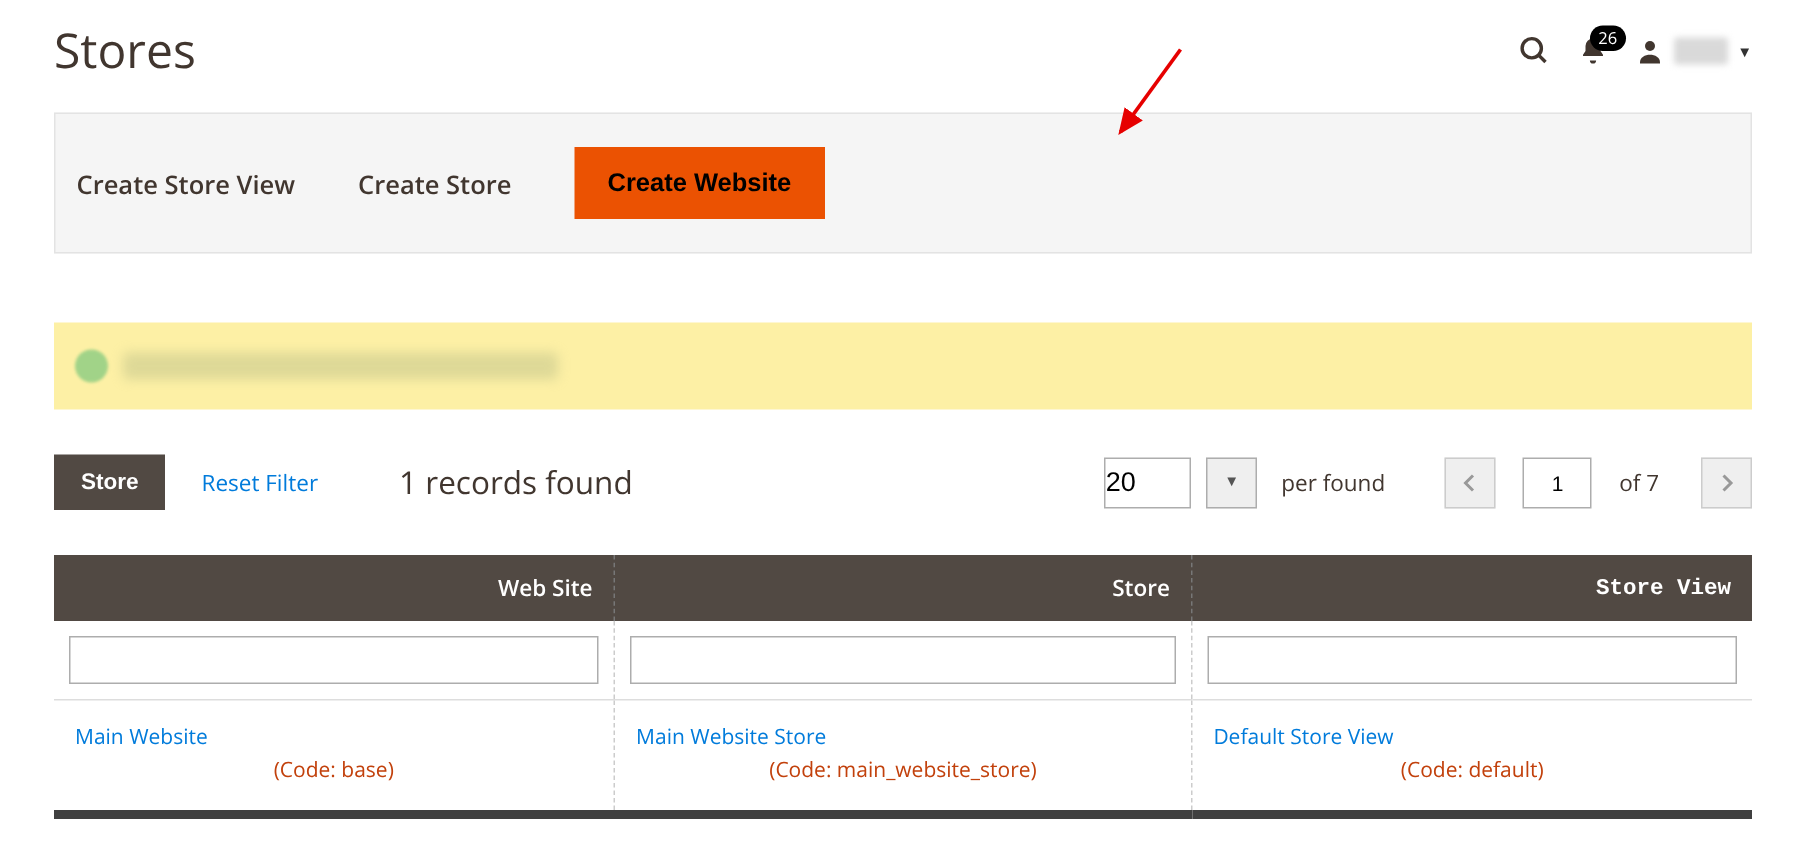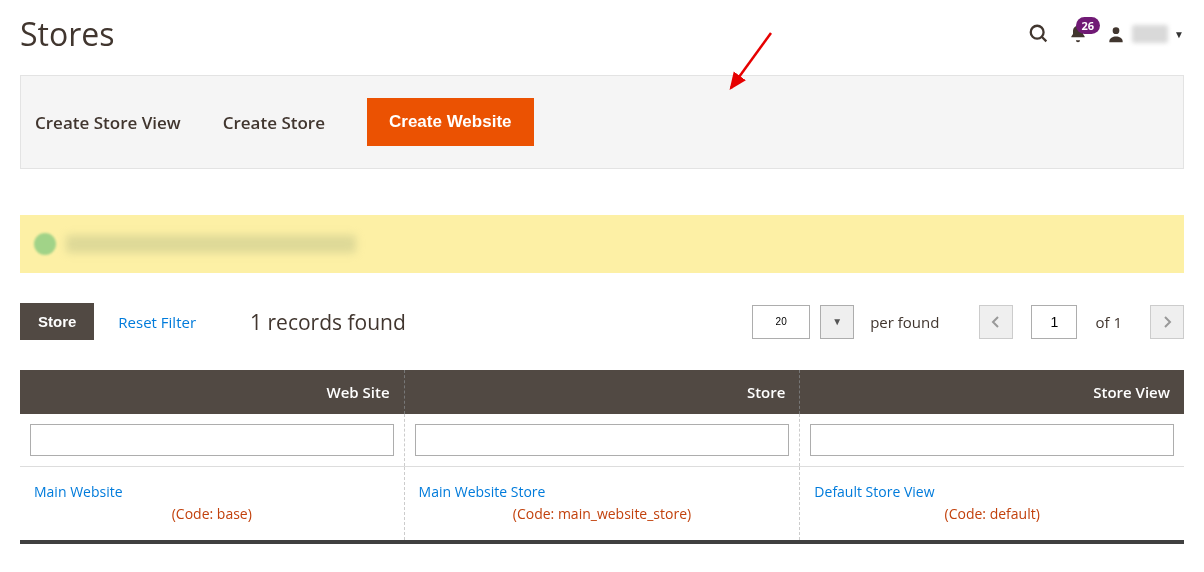--- a/index.html
+++ b/index.html
@@ -1,57 +1,57 @@
 <!DOCTYPE html>
 <html><head>
   <meta charset="utf-8">
   <style>
     * { box-sizing: border-box; margin: 0; padding: 0; }
     body { font-family: 'Open Sans', Arial, sans-serif; font-size: 14px; color: #333; background: #fff; width: 1204px; }
-    .page-wrap { padding: 0 20px; }
+    .page-wrap { padding: 0 36px; }
     .header { display: flex; align-items: center; padding: 12px 0 20px; }
     .page-title { font-size: 32px; font-weight: 400; color: #41362f; flex: 1; }
     .header-actions { display: flex; align-items: center; gap: 18px; }
     .search-icon { width: 22px; height: 22px; cursor: pointer; }
     .notif-wrap { position: relative; cursor: pointer; }
-    .badge { position: absolute; top: -6px; right: -12px; background: #701a75; color: #fff; font-size: 11px; font-weight: 700; border-radius: 10px; padding: 1px 6px; min-width: 20px; text-align: center; }
+    .badge { position: absolute; top: -6px; right: -12px; background: #000000; color: #fff; font-size: 11px; font-weight: 400; border-radius: 10px; padding: 1px 6px; min-width: 20px; text-align: center; }
     .user-wrap { display: flex; align-items: center; gap: 6px; cursor: pointer; }
     .user-name-blur { width: 36px; height: 18px; background: #d9d9d9; filter: blur(2px); border-radius: 2px; }
     .caret-down { font-size: 10px; color: #333; }
 
     .action-bar { background: #f5f5f5; border: 1px solid #e3e3e3; padding: 22px 14px; display: flex; justify-content: flex-start; gap: 42px; align-items: center; position: relative; margin-bottom: 46px; }
     .action-link { font-size: 17px; font-weight: 600; color: #41362f; cursor: pointer; }
-    .create-website { background: #eb5202; color: #ffffff; padding: 14px 22px; font-size: 17px; font-weight: 600; cursor: pointer; border: none; }
+    .create-website { background: #eb5202; color: #000000; padding: 14px 22px; font-size: 17px; font-weight: 600; cursor: pointer; border: none; }
 
     .arrow { position: absolute; top: -48px; left: 680px; pointer-events: none; }
 
     .notice-banner { background: #fdf0a5; padding: 18px 14px; margin-bottom: 30px; display: flex; align-items: center; gap: 10px; }
     .notice-dot { width: 22px; height: 22px; background: #7bc77c; border-radius: 50%; filter: blur(1px); opacity: 0.7; }
     .notice-text-blur { width: 290px; height: 18px; background: #bfc28a; filter: blur(4px); opacity: 0.5; border-radius: 3px; }
 
     .toolbar { display: flex; align-items: center; margin-bottom: 30px; gap: 24px; }
     .btn-search { background: #514943; color: #fff; padding: 10px 18px; font-size: 15px; font-weight: 600; cursor: pointer; border: none; }
     .reset-filter { color: #007bdb; font-size: 15px; cursor: pointer; }
     .records-found { font-size: 21px; color: #41362f; margin-left: 30px; }
     .toolbar-spacer { flex: 1; }
     .pager-group { display: flex; align-items: center; gap: 10px; }
-    .per-page-input { width: 58px; height: 34px; border: 1px solid #adadad; text-align: center; font-size: 10px; margin-left: 16px; }
+    .per-page-input { width: 58px; height: 34px; border: 1px solid #adadad; text-align: left; font-size: 18px; margin-left: 16px; }
     .per-page-btn { width: 34px; height: 34px; background: #efefef; border: 1px solid #adadad; cursor: pointer; display: flex; align-items: center; justify-content: center; }
     .per-page-label { font-size: 15px; color: #41362f; margin-left: 6px; margin-right: 30px; }
     .pager-btn { width: 34px; height: 34px; background: #efefef; border: 1px solid #ccc; cursor: pointer; display: flex; align-items: center; justify-content: center; }
     .page-input { width: 46px; height: 34px; border: 1px solid #adadad; text-align: center; font-size: 14px; }
     .page-of { font-size: 15px; color: #41362f; }
 
     table.grid { width: 100%; border-collapse: collapse; }
     .grid th { background: #514943; color: #fff; text-align: right; font-weight: 600; font-size: 15px; padding: 12px 14px; border-right: 1px dashed #777; }
-    .grid th:last-child { border-right: none; }
+    .grid th:last-child { border-right: none; font-family: Liberation Mono, monospace; }
     .filter-row td { padding: 10px 10px; border-right: 1px dashed #ccc; border-bottom: 1px solid #ddd; }
     .filter-row td:last-child { border-right: none; }
     .filter-input { width: 100%; height: 32px; border: 1px solid #adadad; padding: 4px 8px; font-size: 14px; }
-    .data-row td { padding: 14px 14px; border-right: 1px dashed #ccc; border-bottom: 4px solid #404040; vertical-align: top; font-size: 14px; }
+    .data-row td { padding: 14px 14px; border-right: 1px dashed #ccc; border-bottom: 6px solid #404040; vertical-align: top; font-size: 14px; }
     .data-row td:last-child { border-right: none; }
     .cell-link { color: #007bdb; cursor: pointer; line-height: 1.6; }
     .cell-code { color: #c2410c; line-height: 1.6; text-align: center; }
 
     svg { display: block; }
   </style>
 </head>
 <body>
 
 <div class="page-wrap">
@@ -115,21 +115,21 @@
       <button class="per-page-btn">
         <span style="font-size:10px;color:#555;">▼</span>
       </button>
       <span class="per-page-label">per found</span>
       <button class="pager-btn">
         <svg width="10" height="14" viewBox="0 0 10 14">
             <polyline points="7,2 2,7 7,12" fill="none" stroke="#999" stroke-width="2"></polyline>
           </svg>
       </button>
       <input class="page-input" style="margin: 0px 8px;" value="1">
-      <span class="page-of">of 1</span>
+      <span class="page-of">of 7</span>
       <button class="pager-btn" style="margin-left:18px;">
         <svg width="10" height="14" viewBox="0 0 10 14">
             <polyline points="3,2 8,7 3,12" fill="none" stroke="#999" stroke-width="2"></polyline>
           </svg>
       </button>
     </div>
   </div>
 
   <table class="grid">
     <thead>

